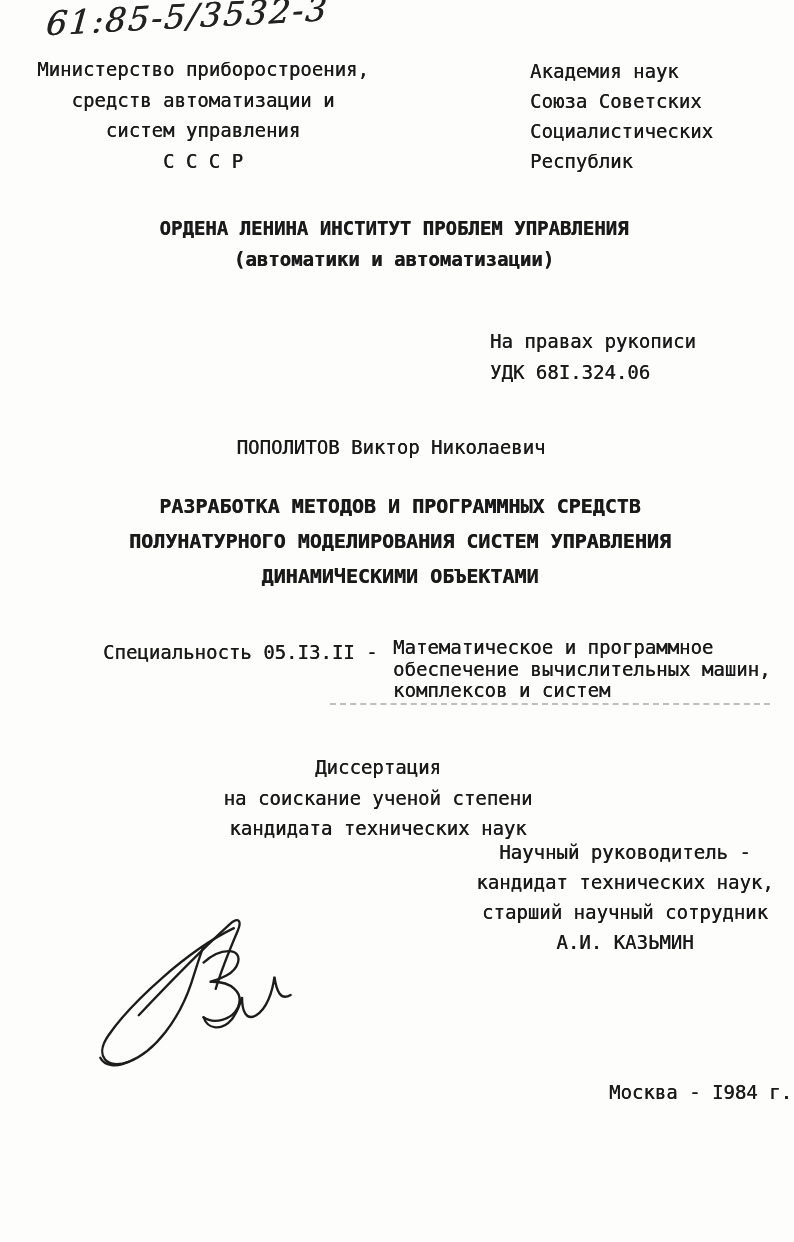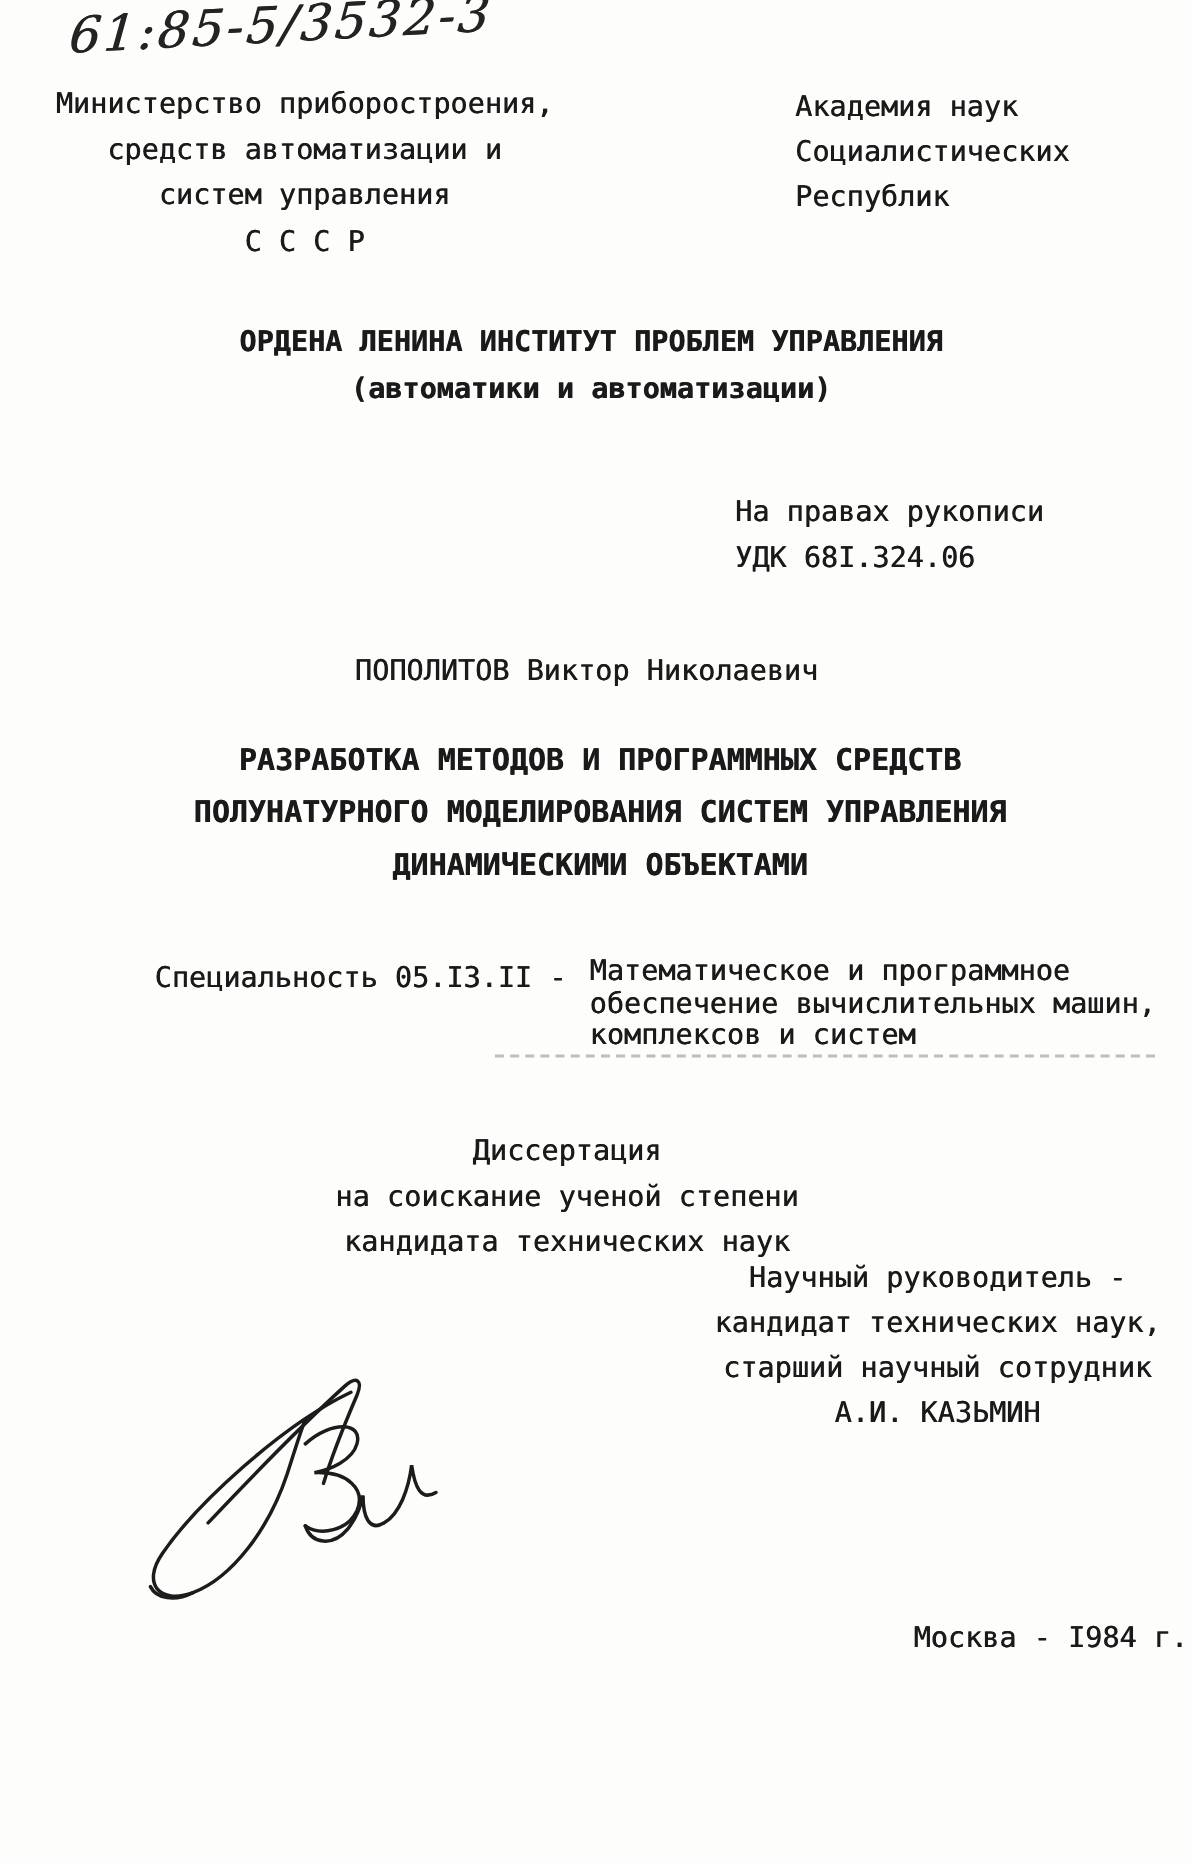--- a/index.html
+++ b/index.html
@@ -120,20 +120,21 @@
 
   <div class="abs hdr-left">
     <div>Министерство приборостроения,</div>
     <div>средств автоматизации и</div>
     <div>систем управления</div>
     <div>С С С Р</div>
   </div>
 
   <div class="abs hdr-right">
     <div>Академия наук</div>
+    <div>Союза Советских</div>
     <div>Социалистических</div>
     <div>Республик</div>
   </div>
 
   <div class="abs institute">
     <div>ОРДЕНА ЛЕНИНА ИНСТИТУТ ПРОБЛЕМ УПРАВЛЕНИЯ</div>
     <div>(автоматики и автоматизации)</div>
   </div>
 
   <div class="abs manuscript">

